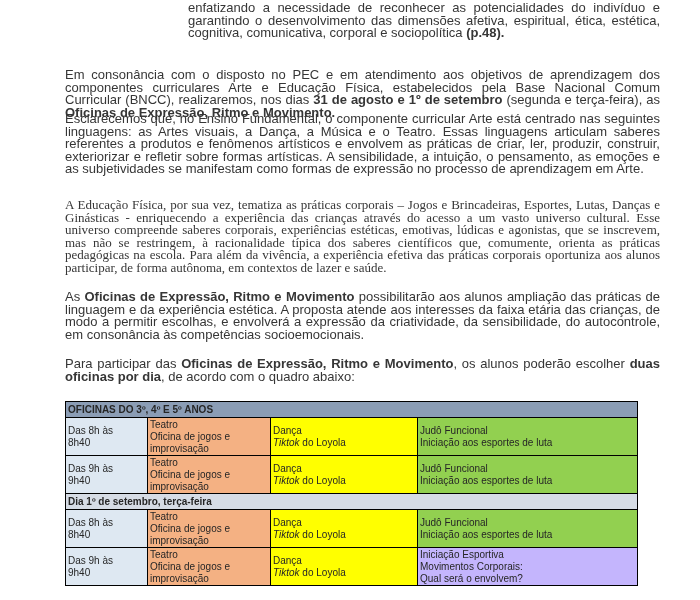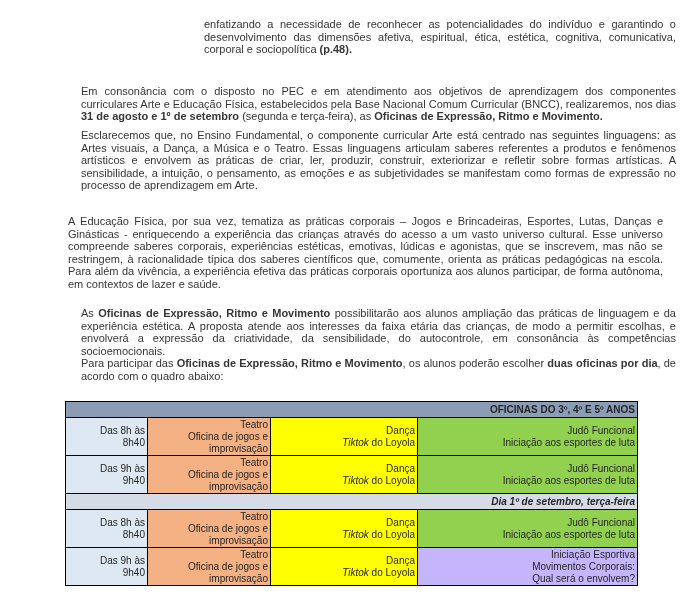--- a/index.html
+++ b/index.html
@@ -3,35 +3,35 @@
 <meta charset="utf-8">
 <style>
   html,body{margin:0;padding:0;}
   body{
     width:700px;height:600px;background:#ffffff;overflow:hidden;
     font-family:"Liberation Sans","DejaVu Sans",sans-serif;
     color:#333333;position:relative;
   }
   .page{position:absolute;inset:0;}
   p.block{
-    position:absolute;margin:16px;text-align:justify;
-    font-size:11px;line-height:12.6px;color:#363636;
+    position:absolute;margin:0;text-align:justify;
+    font-size:13px;line-height:12.6px;color:#363636;
   }
   .quote{left:188px;top:2px;width:472px;font-size:10.5px;}
   .p-pec{left:65px;top:69px;width:595px;}
   .p-arte{left:65px;top:113px;width:595px;}
-  .p-edfisica{left:52px;top:199px;width:595px;}
+  .p-edfisica{left:65px;top:199px;width:595px;font-family:Liberation Serif, serif;}
   .p-oficinas{left:65px;top:291px;width:595px;}
-  .p-participar{left:65px;top:341px;width:595px;}
+  .p-participar{left:65px;top:358px;width:595px;}
   table.sched{
     position:absolute;left:65px;top:401px;width:572px;
     border-collapse:collapse;table-layout:fixed;
   }
   table.sched td{
-    border:1px solid #000000;text-align:right;vertical-align:middle;
+    border:1px solid #000000;text-align:left;vertical-align:middle;
     font-size:10px;line-height:12px;color:#262626;padding:0 2px;
     overflow:hidden;
   }
   td.t-title{font-weight:bold;color:#111111;}
   td.t-day{font-weight:bold;color:#1a1a1a;}
   tr.hdr{height:16px;}
   tr.act{height:38px;padding-left:48px;}
   .cell-line{display:block;}
 </style>
 </head>
@@ -86,21 +86,21 @@
           <td class="t-act" style="background: rgb(255, 255, 0);">
             <div class="cell-line"><span>Dança</span></div>
             <div class="cell-line"><span style="font-style: italic;">Tiktok</span><span> do Loyola</span></div>
           </td>
           <td class="t-act" style="background: rgb(146, 208, 80);">
             <div class="cell-line"><span>Judô Funcional</span></div>
             <div class="cell-line"><span>Iniciação aos esportes de luta</span></div>
           </td>
         </tr>
         <tr class="hdr">
-          <td colspan="4" class="t-day" style="background: rgb(214, 220, 229); font-style: italic;">Dia 1º de setembro, terça-feira</td>
+          <td colspan="4" class="t-day" style="background: rgb(214, 220, 229);">Dia 1º de setembro, terça-feira</td>
         </tr>
         <tr class="act">
           <td class="t-time" style="background: rgb(222, 232, 242);">
             <div class="cell-line"><span>Das 8h às</span></div>
             <div class="cell-line"><span>8h40</span></div>
           </td>
           <td class="t-act" style="background: rgb(244, 177, 131);">
             <div class="cell-line"><span>Teatro</span></div>
             <div class="cell-line"><span>Oficina de jogos e improvisação</span></div>
           </td>

